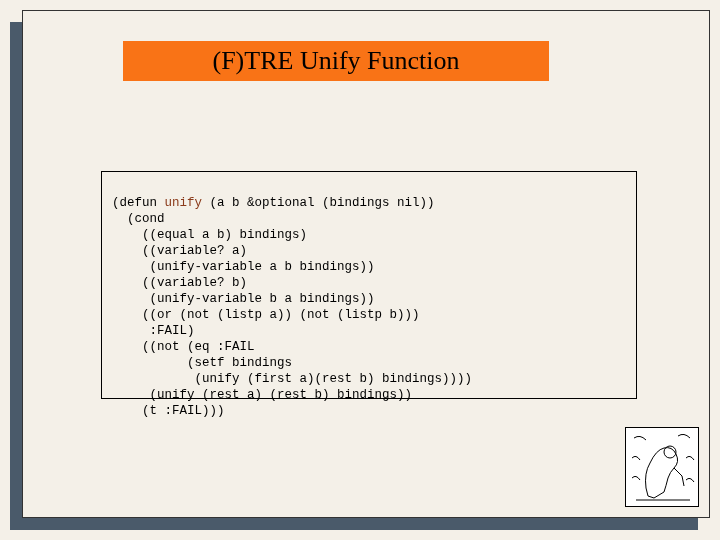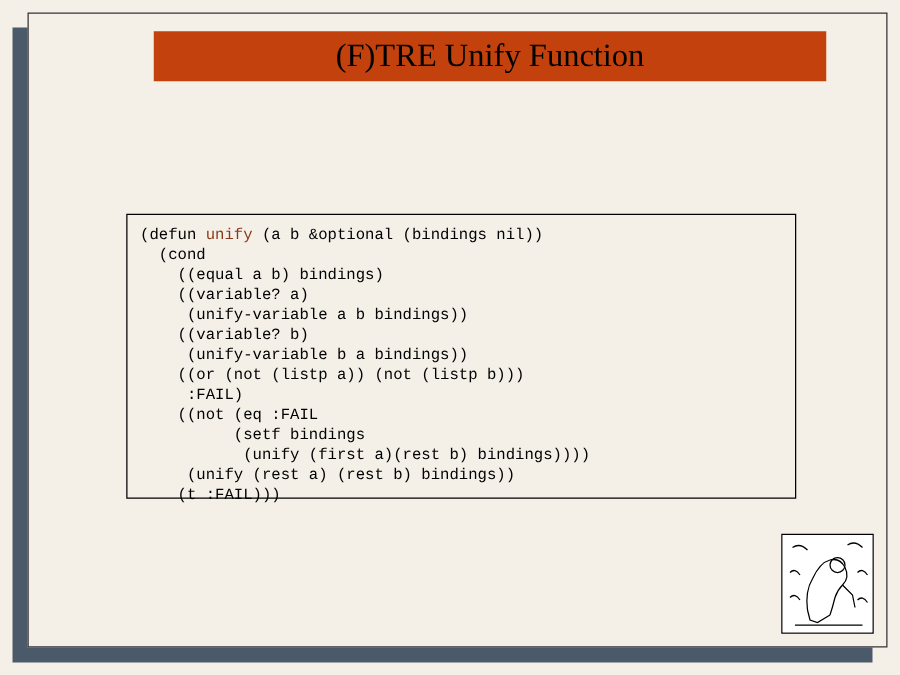--- a/index.html
+++ b/index.html
@@ -31,43 +31,43 @@
     position: absolute;
     top: 0px;
     left: 12px;
     width: 686px;
     height: 506px;
     background: #f4f0e8;
     border: 1px solid #333;
   }
   .title-bar {
     position: absolute;
-    top: 14px;
+    top: 30px;
     left: 100px;
-    width: 538px;
+    width: 426px;
     height: 40px;
-    background: #c2410c;
+    background: #f97316;
     display: flex;
     align-items: center;
     justify-content: center;
   }
   .title-text {
     font-size: 26px;
     color: #000;
     font-family: 'Times New Roman', serif;
   }
   .code-frame {
     position: absolute;
     top: 160px;
     left: 78px;
     width: 536px;
     height: 228px;
     border: 1px solid #000;
     background: #f4f0e8;
-    padding: 8px 10px;
+    padding: 23px 10px;
     box-sizing: border-box;
   }
   .code-text {
     font-family: 'Courier New', monospace;
     font-size: 12.5px;
     line-height: 1.28;
     white-space: pre;
     color: #000;
   }
   .fn-name {

